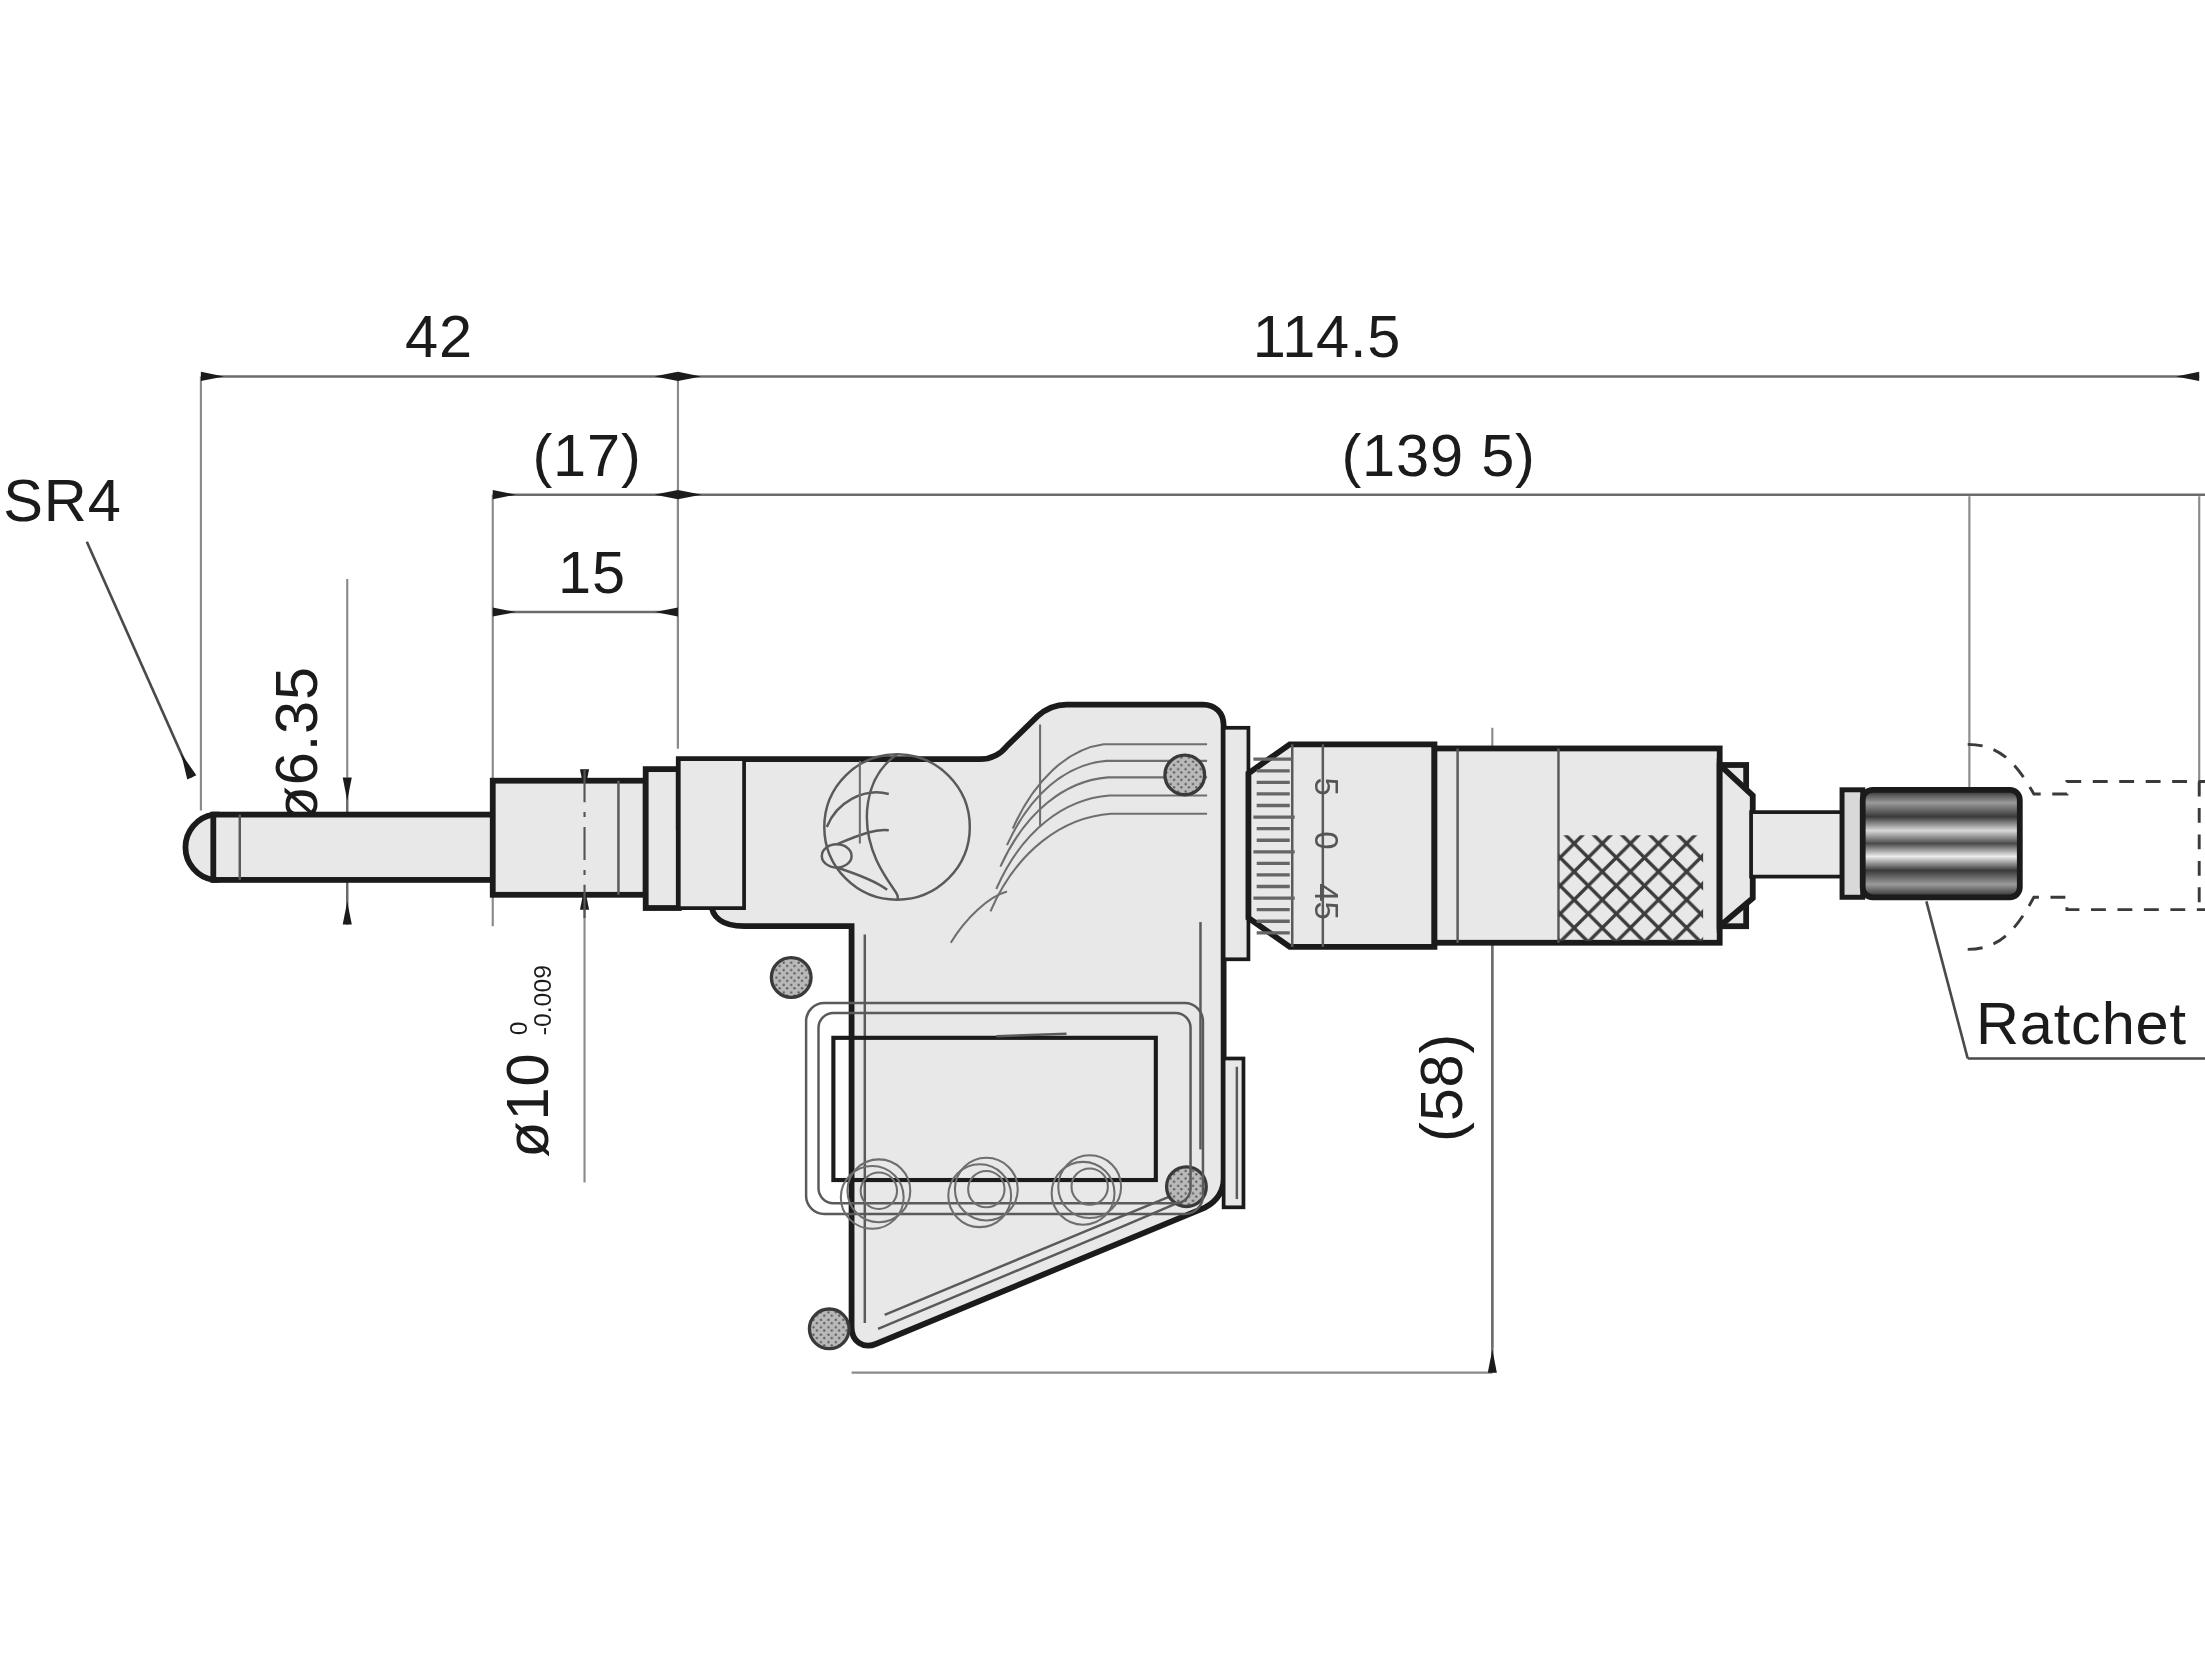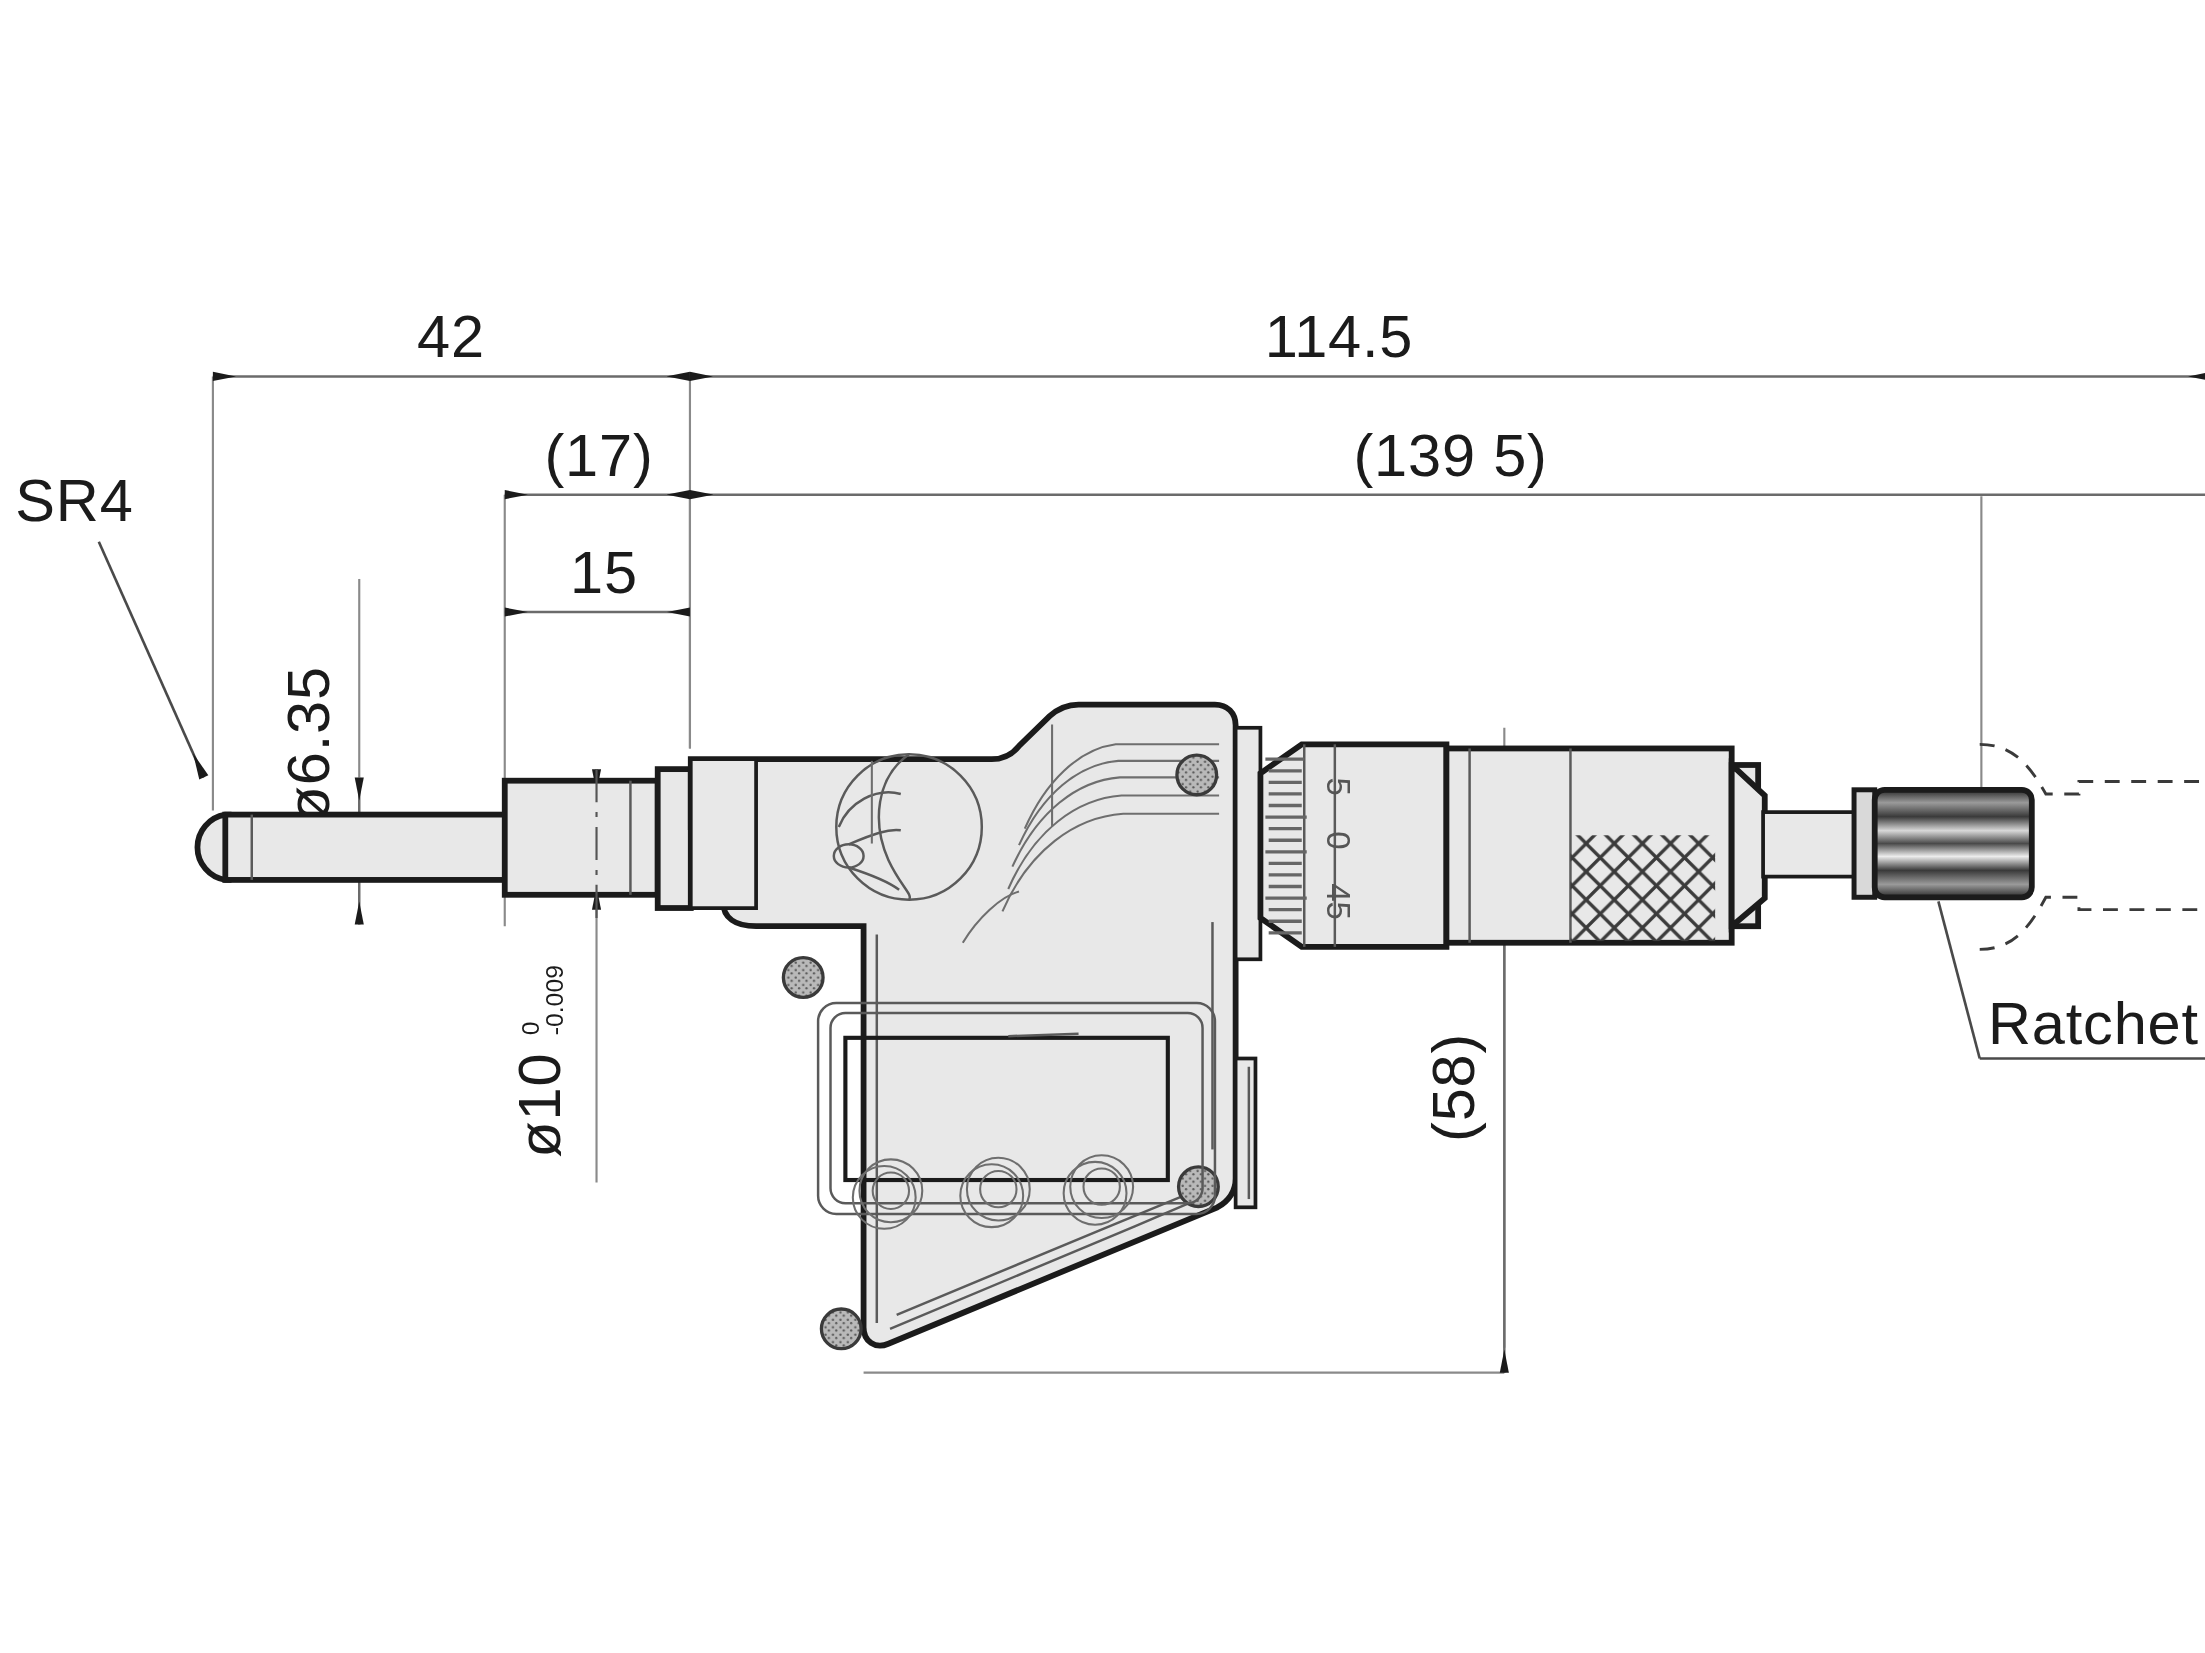--- a/index.html
+++ b/index.html
@@ -9,21 +9,21 @@
   }
   body {
     width: 2205px;
     height: 1654px;
     position: relative;
     font-family: "Liberation Sans", sans-serif;
     overflow: hidden;
   }
   #drawing-root {
     position: absolute;
-    left: 12px; top: 0;
+    left: 0; top: 0;
     width: 2003px;
     height: 1654px;
   }
   svg.cad {
     display: block;
     width: 2205px;
     height: 1654px;
   }
   text.dim {
     font-family: "Liberation Sans", sans-serif;

